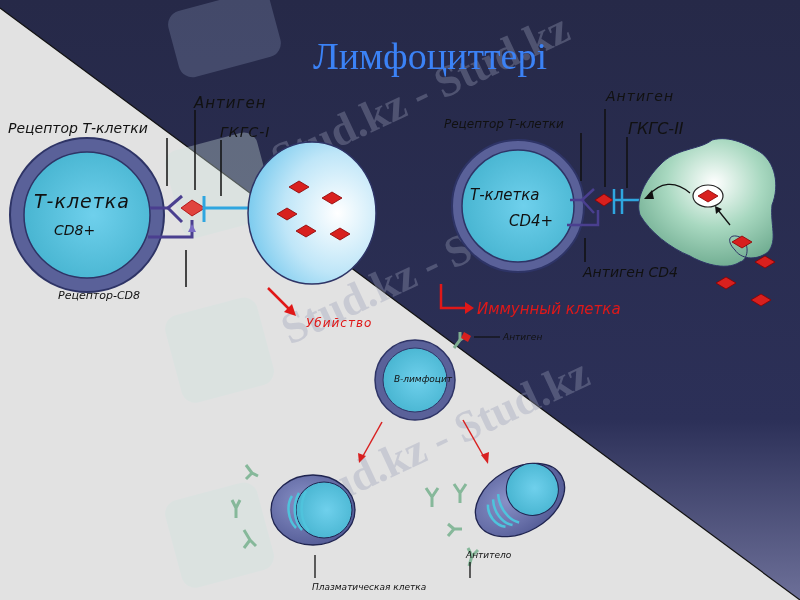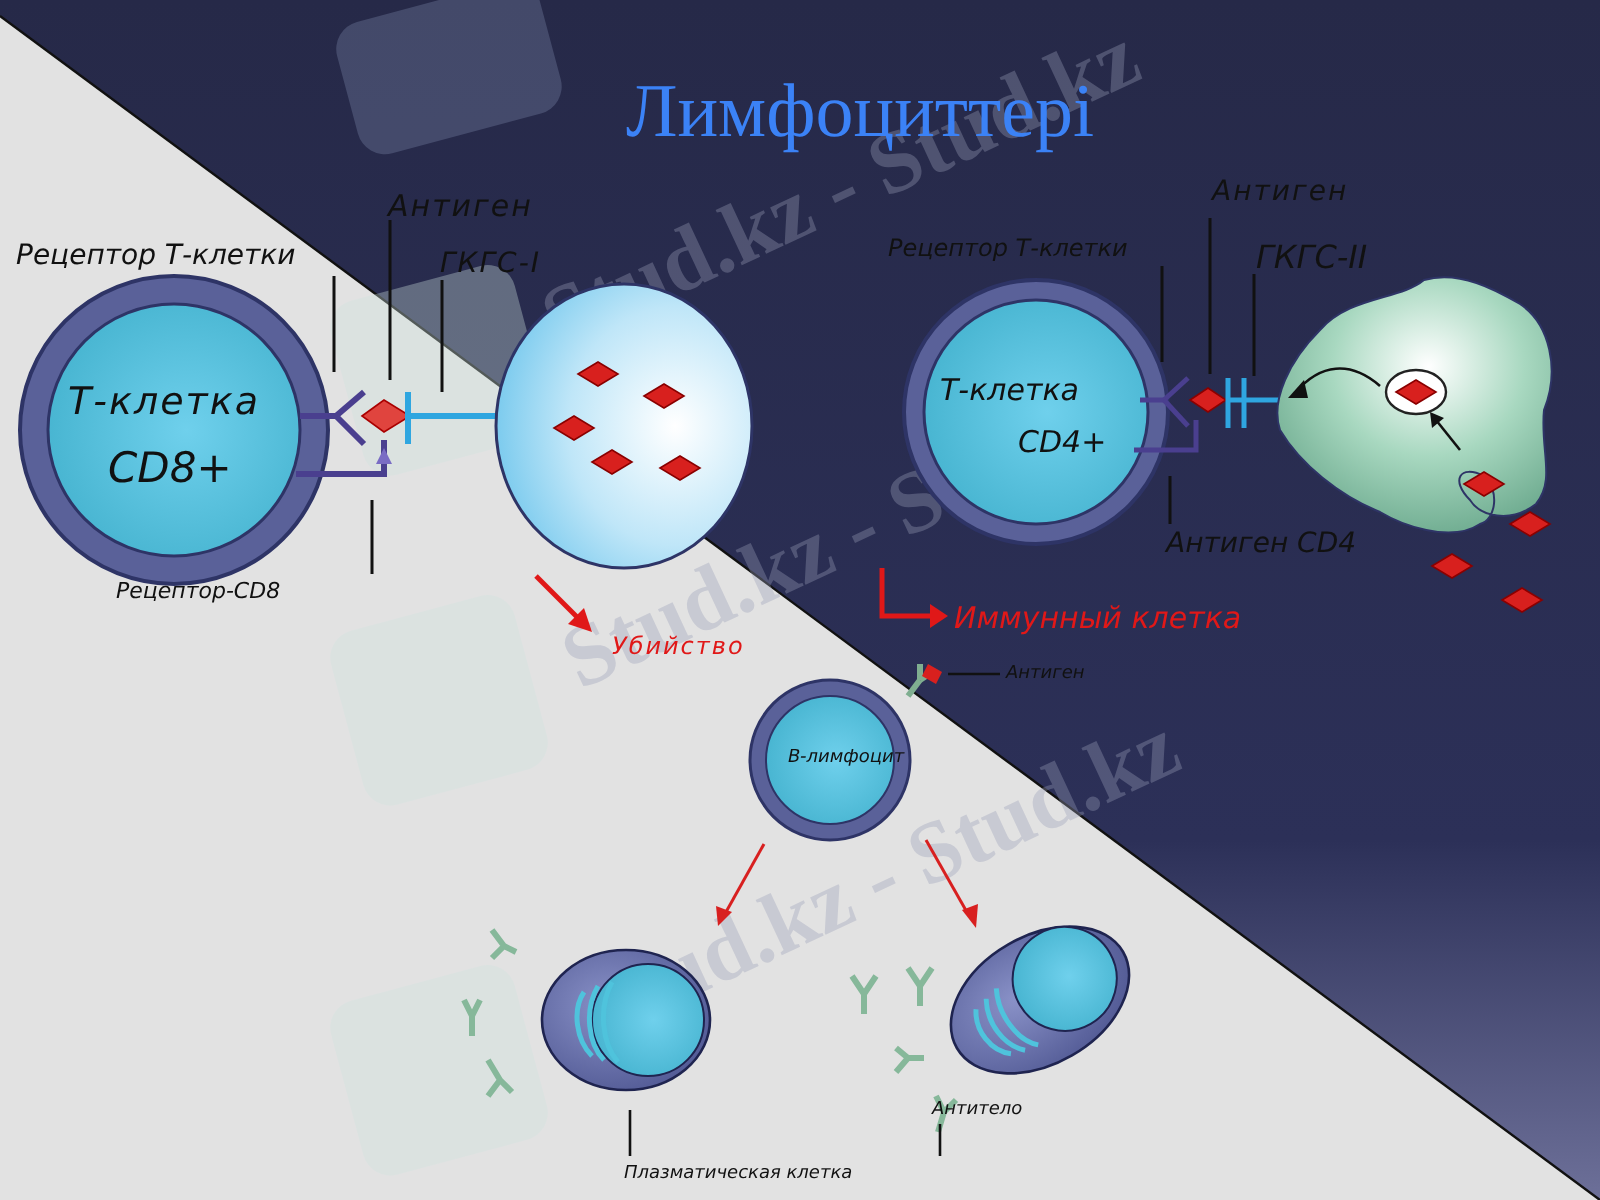--- a/index.html
+++ b/index.html
@@ -184,21 +184,21 @@
     <line x1="470" y1="562" x2="470" y2="578"></line>
   </g>
 </svg>
 
   <div class="title">Лимфоциттері</div>
 
   <div class="lbl" style="left:8px;top:120px;font-size:14px;">Рецептор Т-клетки</div>
   <div class="lbl sp" style="left:194px;top:94px;font-size:15px;">Антиген</div>
   <div class="lbl sp" style="left:220px;top:124px;font-size:14px;">ГКГС-I</div>
   <div class="lbl sp" style="left:34px;top:190px;font-size:19px;">Т-клетка</div>
-  <div class="lbl" style="left:54px;top:222px;font-size:21px;">CD8+</div>
+  <div class="lbl" style="left:54px;top:222px;font-size:14px;">CD8+</div>
   <div class="lbl" style="left:58px;top:289px;font-size:11px;">Рецептор-CD8</div>
   <div class="lbl lbl-red sp" style="left:306px;top:316px;font-size:12px;">Убийство</div>
 
   <div class="lbl" style="left:444px;top:117px;font-size:12px;">Рецептор Т-клетки</div>
   <div class="lbl sp" style="left:606px;top:88px;font-size:14px;">Антиген</div>
   <div class="lbl" style="left:628px;top:119px;font-size:16px;">ГКГС-II</div>
   <div class="lbl" style="left:470px;top:186px;font-size:15px;">Т-клетка</div>
   <div class="lbl" style="left:509px;top:212px;font-size:15px;">CD4+</div>
   <div class="lbl" style="left:583px;top:264px;font-size:14px;">Антиген CD4</div>
   <div class="lbl lbl-red" style="left:477px;top:300px;font-size:15px;">Иммунный клетка</div>

